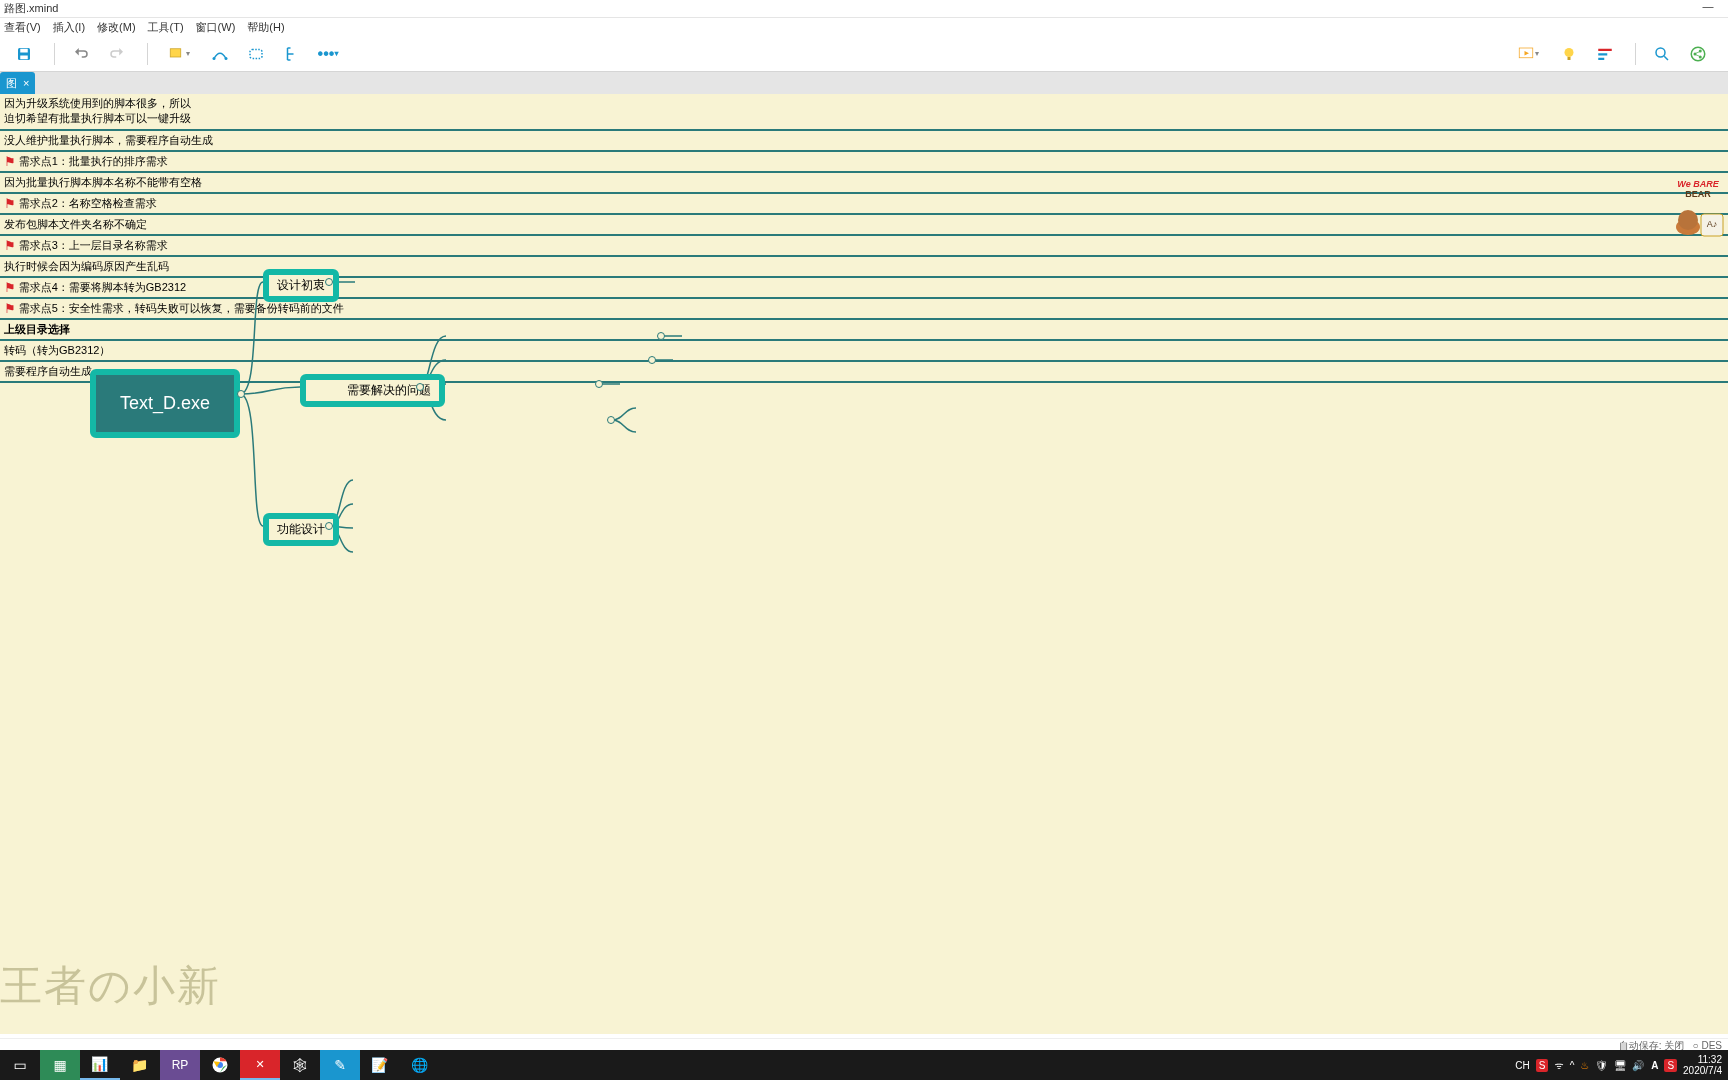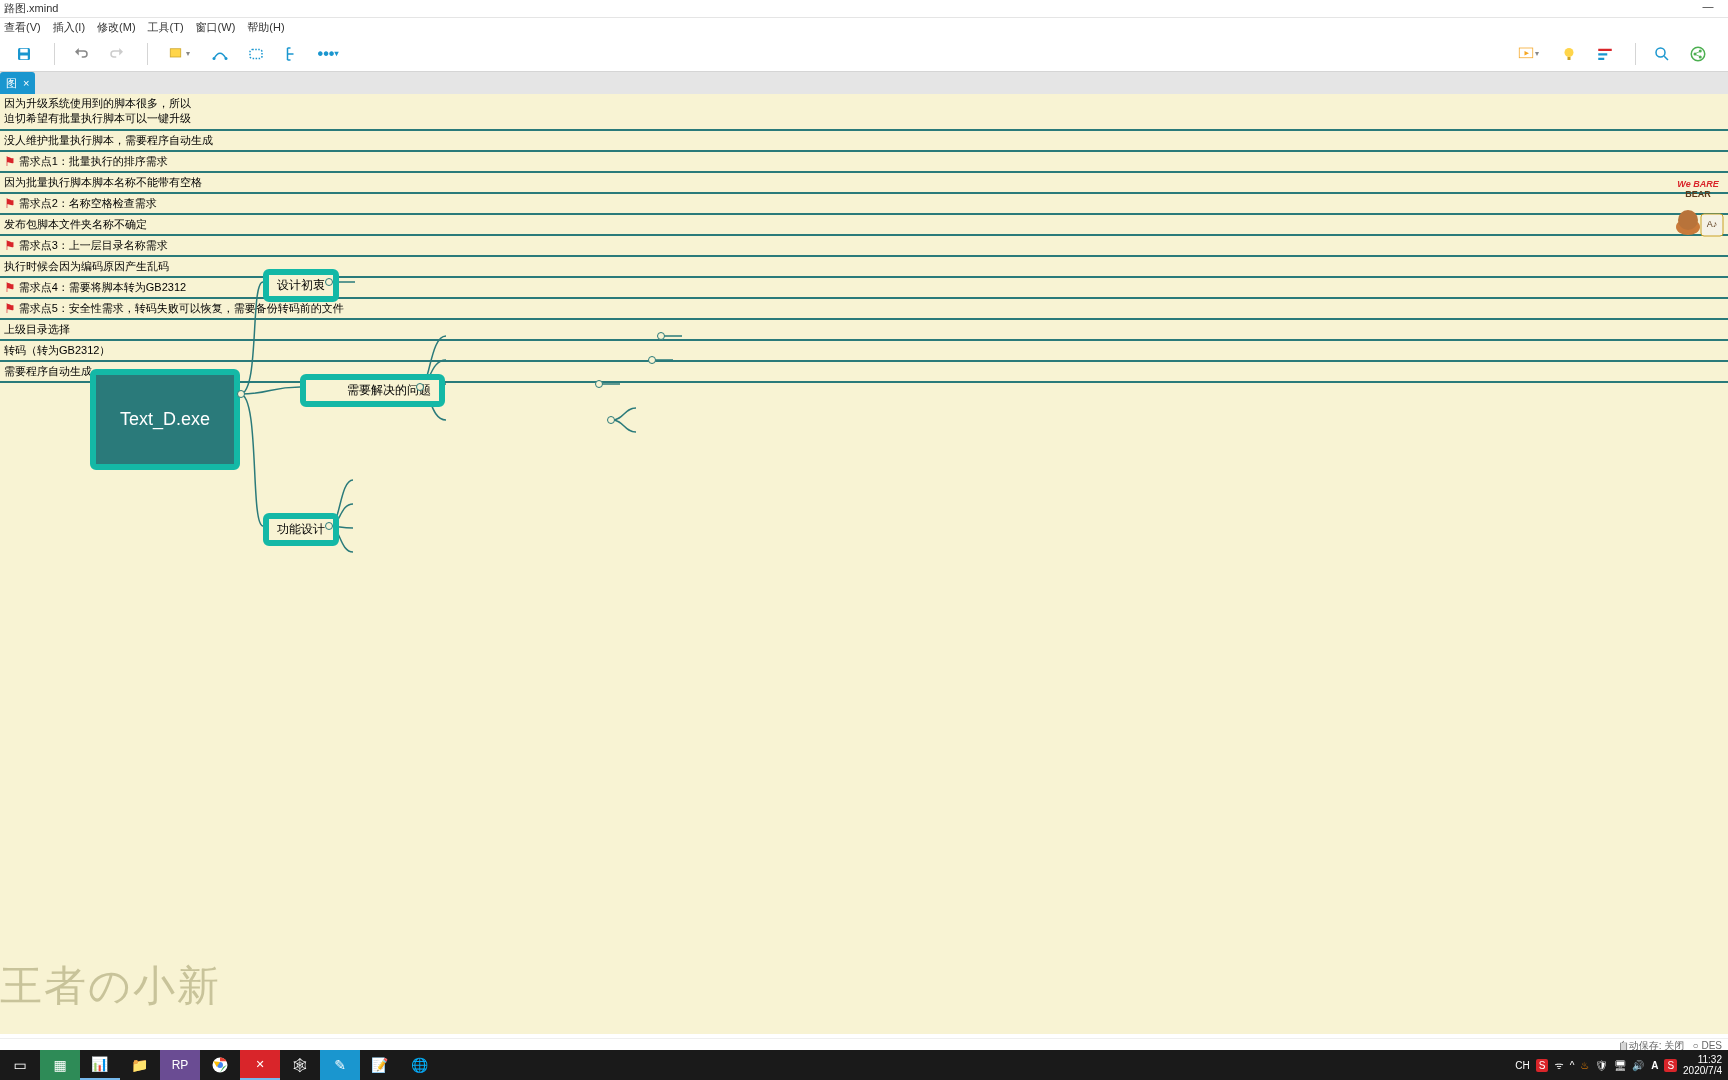--- a/index.html
+++ b/index.html
@@ -17,21 +17,21 @@
 .toolbar .sep { width: 1px; height: 22px; background: #d5d5d5; margin: 0 10px; }
 .toolbar .right-tools { position: absolute; right: 10px; display: flex; align-items: center; }
 
 .tab-bar { height: 22px; background: #e5e5e5; display: flex; align-items: flex-end; }
 .tab { height: 22px; background: #1a96cf; color: #fff; font-size: 11px; padding: 0 6px; display: flex; align-items: center; border-radius: 3px 3px 0 0; }
 .tab .close { margin-left: 6px; font-size: 11px; cursor: pointer; }
 
 .canvas { position: absolute; top: 94px; left: 0; right: 0; bottom: 46px; background: #f8f3d3; overflow: hidden; }
 
 .node { position: absolute; border: 6px solid #14b8a6; border-radius: 6px; font-size: 12px; display: flex; align-items: center; justify-content: center; padding: 2px 8px; background: #f8f3d3; white-space: nowrap; }
-.root { background: #2a7a7a; color: #fff; font-size: 18px; padding: 34px 24px; border-radius: 6px; }
+.root { background: #2a7a7a; color: #fff; font-size: 18px; padding: 18px 24px; border-radius: 6px; }
 .leaf { border: none; border-bottom: 2px solid #2a7a7a; border-radius: 0; padding: 2px 4px; font-size: 11px; white-space: nowrap; }
 .flag-leaf { border: none; border-bottom: 2px solid #2a7a7a; border-radius: 0; padding: 2px 4px; font-size: 11px; white-space: nowrap; display: flex; align-items: center; }
 .flag { color: #d9252a; margin-right: 3px; font-size: 13px; }
 .circ { position: absolute; width: 8px; height: 8px; border: 1.5px solid #2a7a7a; border-radius: 50%; background: #f8f3d3; }
 
 svg.connectors { position: absolute; top: 0; left: 0; width: 100%; height: 100%; pointer-events: none; }
 svg.connectors path { stroke: #2a7a7a; stroke-width: 1.5; fill: none; }
 
 .watermark { position: absolute; left: 0; bottom: 20px; font-size: 42px; color: #c8c39a; font-weight: 300; letter-spacing: 2px; }
 .decoration { position: absolute; right: 0; top: 50px; width: 60px; height: 80px; margin-top: 28px; }
@@ -229,21 +229,21 @@
       <span class="flag">⚑</span>
       <span>需求点4：需要将脚本转为GB2312</span>
     </div>
   <div class="flag-leaf" style="left:636px; top:329px;">
       <span class="flag">⚑</span>
       <span>需求点5：安全性需求，转码失败可以恢复，需要备份转码前的文件</span>
     </div>
 
   <div class="node" style="left:263px; top:419px;">功能设计</div>
   <div class="circ" style="left:325px; top:428px;"></div>
-  <div class="leaf" style="left:353px; top:377px;">上级目录选择</div>
+  <div class="leaf" style="left:353px; top:377px;font-weight:bold;">上级目录选择</div>
   <div class="leaf" style="left:353px; top:425px;">转码（转为GB2312）</div>
   <div class="leaf" style="left:353px; top:449px;">需要程序自动生成</div>
 
   <div class="watermark">王者の小新</div>
 
   <div class="decoration">
     <svg viewBox="0 0 60 80" width="60" height="80">
       <text x="30" y="15" text-anchor="middle" font-size="9" fill="#d9252a" font-weight="bold" font-style="italic">We BARE</text>
       <text x="30" y="25" text-anchor="middle" font-size="9" fill="#5a3a1a" font-weight="bold">BEAR</text>
       <ellipse cx="20" cy="55" rx="12" ry="8" fill="#c97a3a"></ellipse>

